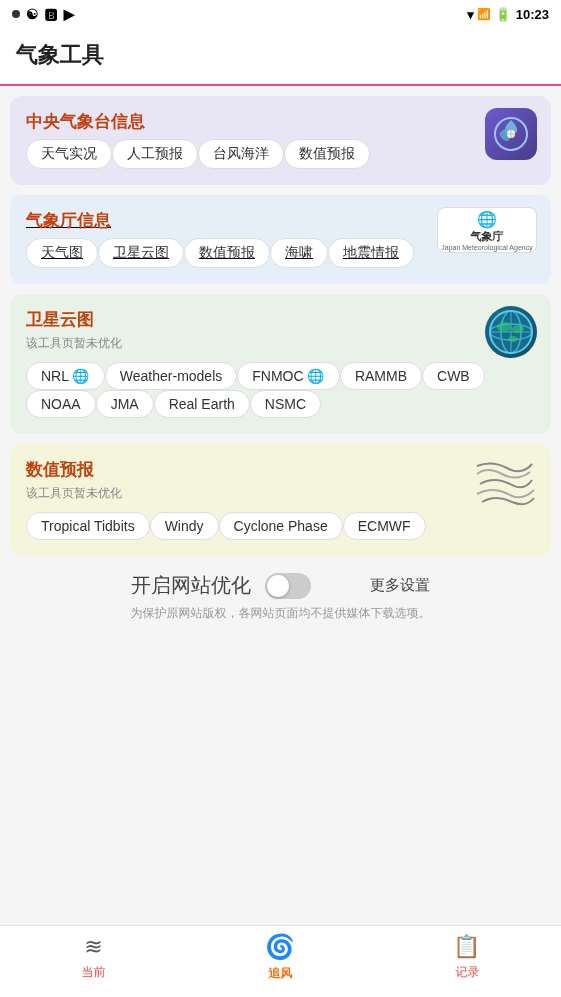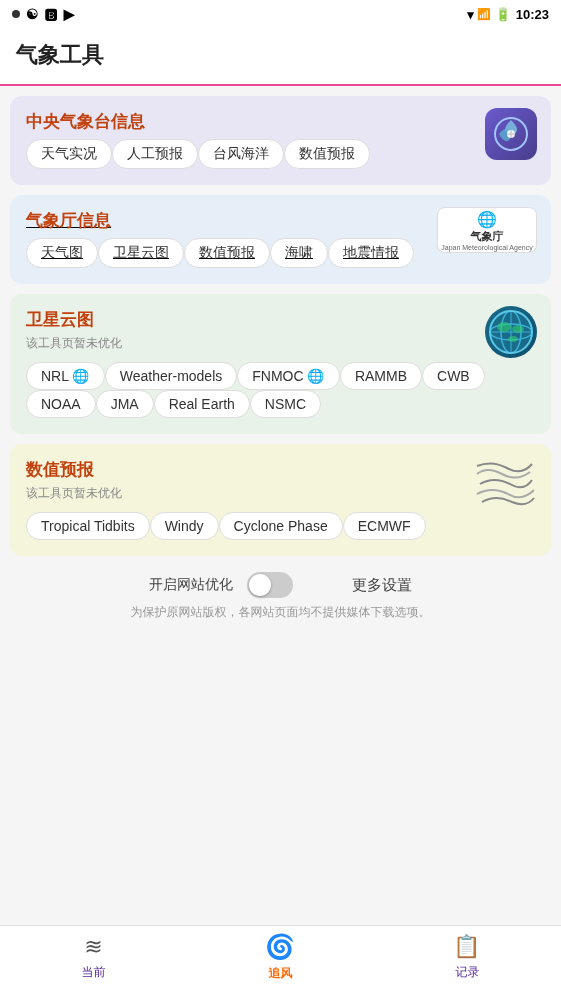--- a/index.html
+++ b/index.html
@@ -81,21 +81,21 @@
     }
 
     
     .toggle-row {
       display: flex;
       align-items: center;
       justify-content: center;
       gap: 14px;
       margin: 16px 0 6px;
     }
-    .toggle-label { font-size: 14px; color: #444; }
+    .toggle-label { font-size: 20px; color: #444; }
     .toggle-switch {
       width: 46px;
       height: 26px;
       background: #ccc;
       border-radius: 13px;
       position: relative;
       cursor: pointer;
     }
     .toggle-switch::after {
       content: '';
@@ -137,21 +137,21 @@
     .nav-item {
       display: flex;
       flex-direction: column;
       align-items: center;
       gap: 4px;
       cursor: pointer;
       flex: 1;
       padding-bottom: 8px;
     }
     .nav-icon { font-size: 24px; }
-    .nav-label { font-size: 12px; color: #4c1d95; }
+    .nav-label { font-size: 12px; color: #ef4444; }
     .nav-item.active .nav-label { color: #ff6600; }
     .nav-item.active .nav-icon { color: #ff6600; }
 
     
     .cma-logo {
       width: 52px; height: 52px;
       background: linear-gradient(135deg, #6a5acd, #483d8b);
       border-radius: 12px;
       display: flex; align-items: center; justify-content: center;
       font-size: 28px; color: #fff;

